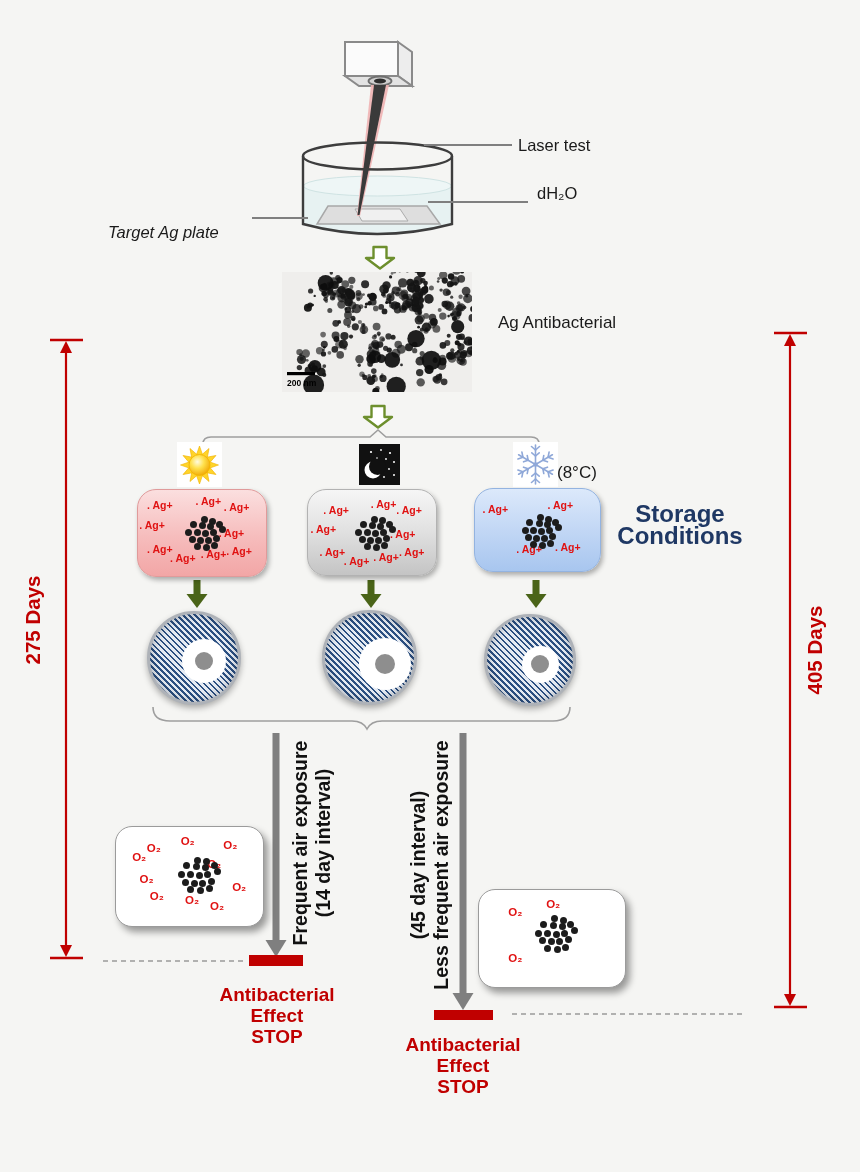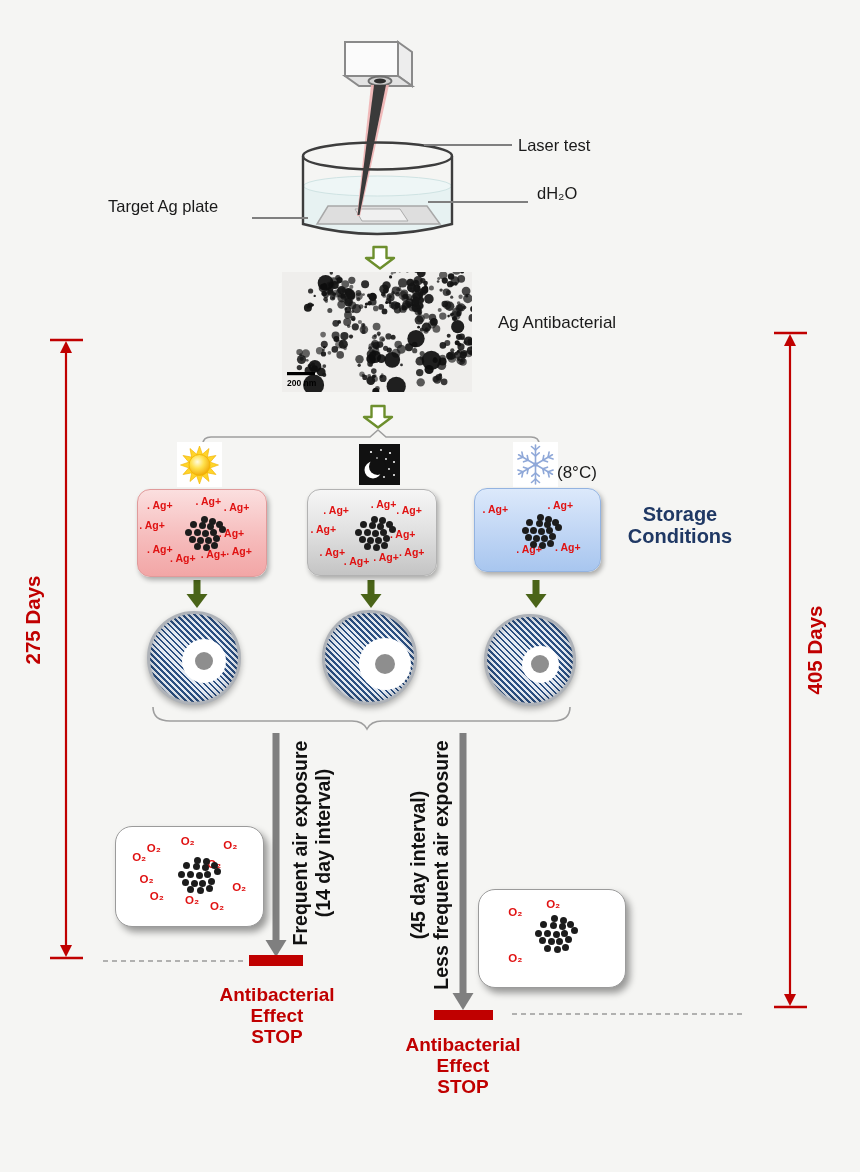--- a/index.html
+++ b/index.html
@@ -3,28 +3,28 @@
 <meta charset="utf-8">
 <style>
   html,body{margin:0;padding:0;background:#f5f5f3;}
   .canvas{position:relative;width:860px;height:1172px;background:#f5f5f3;overflow:hidden;
           font-family:"Liberation Sans",sans-serif;color:#1a1a1a;}
   svg.layer{position:absolute;left:0;top:0;}
   .lbl{position:absolute;font-size:16.5px;white-space:nowrap;}
   .tem{position:absolute;left:282px;top:272px;width:190px;height:120px;background:#efeeec;}
   .icon{position:absolute;}
   .icon.white-bg{background:#ffffff;}
-  .sbox{position:absolute;border-radius:13px;box-shadow:2px 3px 5px rgba(0,0,0,.30);}
+  .sbox{position:absolute;border-radius:19px;box-shadow:2px 3px 5px rgba(0,0,0,.30);}
   .sbox.pink{background:linear-gradient(180deg,#fbdfdf 0%,#f6bcbc 55%,#f2a6a6 100%);border:1px solid #e09a9a;}
   .sbox.gray{background:linear-gradient(180deg,#f6f6f6 0%,#e0e0e0 50%,#c4c4c4 100%);border:1px solid #b2b2b2;}
   .sbox.blue{background:linear-gradient(180deg,#dce9fb 0%,#c2d7f5 50%,#a8c6ef 100%);border:1px solid #93b3e0;}
   .ion{position:absolute;color:var(--ion-red,#e01212);font-weight:bold;font-size:10.5px;white-space:nowrap;}
   .cluster{position:absolute;}
   .npdot{position:absolute;width:7px;height:7px;border-radius:50%;background:#1c1c1c;}
-  .title-navy{position:absolute;color:var(--navy,#1f3864);font-weight:bold;font-size:20px;line-height:22px;text-align:center;}
+  .title-navy{position:absolute;color:var(--navy,#1f3864);font-weight:bold;font-size:24px;line-height:22px;text-align:center;}
   .dish{position:absolute;border-radius:50%;border:3px solid #aeb2b8;
         box-shadow:0 3px 6px rgba(0,0,0,.30), inset 0 0 10px rgba(0,0,0,.28);
         background-color:#6089bb;
         background-image:repeating-linear-gradient(45deg, rgba(42,78,128,.95) 0 1.8px, rgba(237,241,247,.95) 1.8px 4.2px),
                          repeating-linear-gradient(-45deg, rgba(42,78,128,.90) 0 1.8px, rgba(237,241,247,0) 1.8px 4.2px);}
   .zone{position:absolute;background:#fff;border-radius:50%;}
   .well{position:absolute;background:#8e8e8e;border-radius:50%;}
   .test-label{position:absolute;text-align:center;}
   .test-label .t1{font-size:17px;}
   .test-label .t2{font-size:15px;line-height:17px;}
@@ -110,21 +110,21 @@
       <line x1="790" y1="339" x2="790" y2="1001" stroke-width="2.2"></line>
       <line x1="774" y1="333" x2="807" y2="333" stroke-width="2.6"></line>
       <line x1="774" y1="1007" x2="807" y2="1007" stroke-width="2.6"></line>
       <polygon points="784,346 796,346 790,334" stroke="none"></polygon>
       <polygon points="784,994 796,994 790,1006" stroke="none"></polygon>
     </g>
   </svg>
 
   <div class="lbl" style="left:518px;top:136px;">Laser test</div>
   <div class="lbl" style="left:537px;top:184px;">dH₂O</div>
-  <div class="lbl" style="left:108px;top:197px;">Target Ag plate</div>
+  <div class="lbl" style="left:108px;top:223px;font-style:italic;">Target Ag plate</div>
 
   <div class="tem">
     <svg id="tem-svg" width="190" height="120" viewBox="0 0 190 120">
         <rect x="0" y="0" width="190" height="120" fill="#efeeec"></rect>
         <circle cx="176.2" cy="40.3" r="1.4" fill="#141414" opacity="0.99"></circle>
         <circle cx="177.1" cy="41.6" r="2.6" fill="#141414" opacity="0.56"></circle>
         <circle cx="176.7" cy="31.0" r="1.8" fill="#141414" opacity="0.65"></circle>
         <circle cx="166.5" cy="20.6" r="2.6" fill="#141414" opacity="0.71"></circle>
         <circle cx="165.1" cy="33.0" r="4.4" fill="#141414" opacity="0.68"></circle>
         <circle cx="184.8" cy="24.2" r="1.4" fill="#141414" opacity="0.87"></circle>

